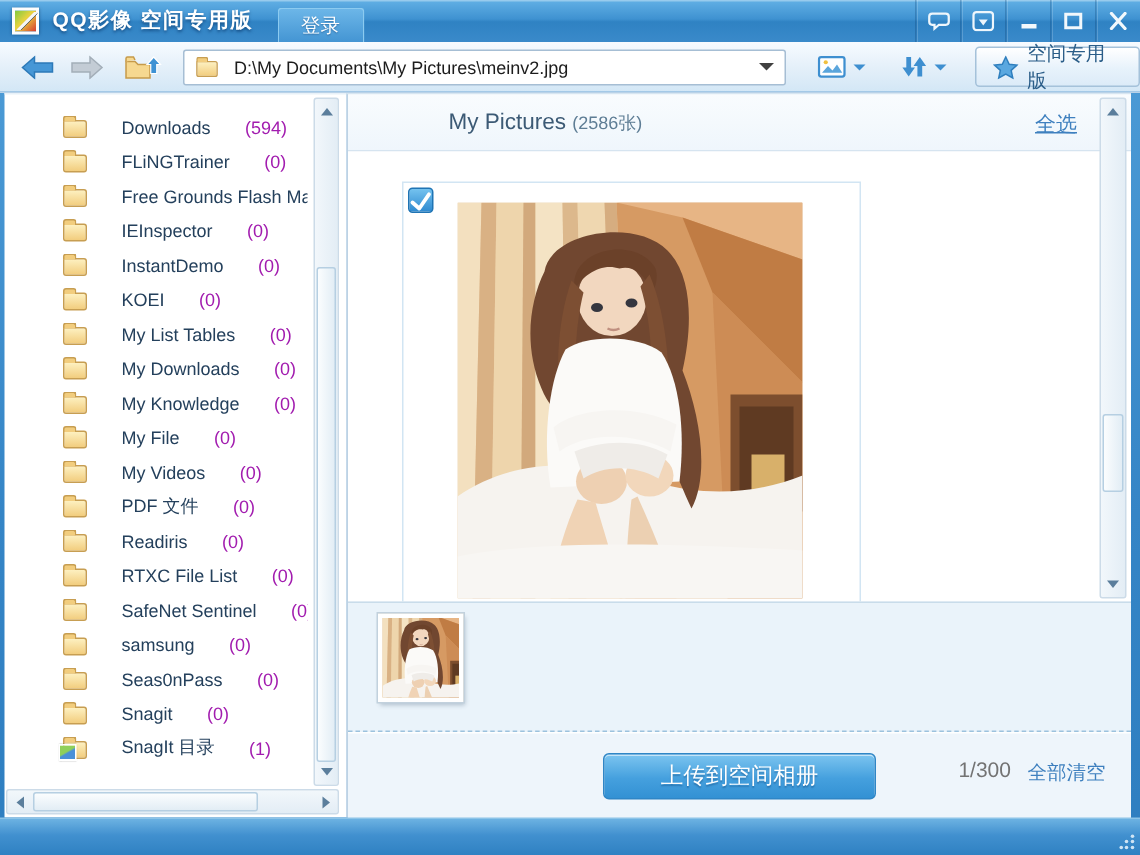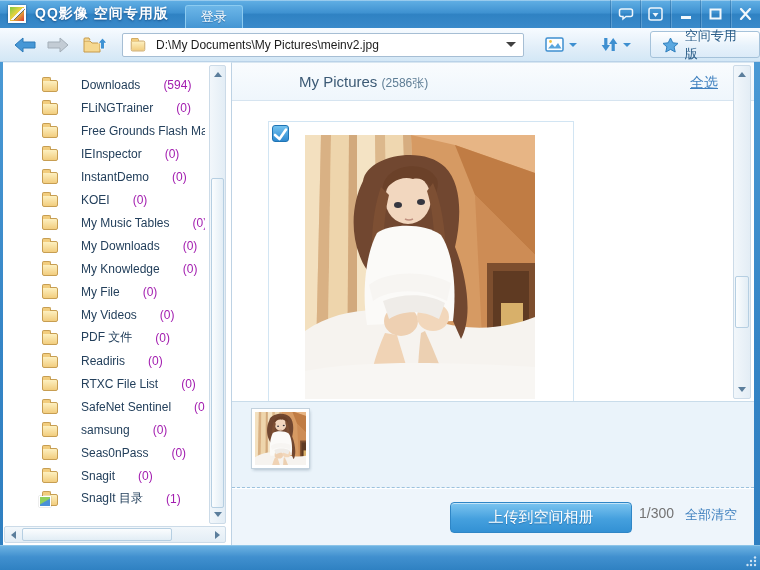--- a/index.html
+++ b/index.html
@@ -159,21 +159,21 @@
     border:3px solid #fff; outline:1px solid #c2d1dd; box-shadow:1px 2px 3px rgba(40,70,100,.3);
     background:#e8cba2; cursor:pointer;
   }
   .action-bar { position:absolute; left:0; right:0; top:426px; height:57px; background:#eef5fb; }
   .upload-btn {
     position:absolute; left:50%; transform:translateX(-50%); top:13px; width:182px; height:31px;
     display:flex; align-items:center; justify-content:center; cursor:pointer;
     background:linear-gradient(180deg,#7cc5f0,#45a0de 55%,#3391d4);
     border:1px solid #2f86c6; border-radius:4px;
     box-shadow:inset 0 1px 0 rgba(255,255,255,.55);
-    color:#fff; font-size:15px; text-shadow:0 1px 1px rgba(0,50,100,.35);margin-left:48px;
+    color:#fff; font-size:15px; text-shadow:0 1px 1px rgba(0,50,100,.35);
   }
   .upload-counter { position:absolute; right:80px; top:16px; font-size:14px; color:#737373; }
   .clear-all { position:absolute; right:17px; top:17px; font-size:13px; color:var(--accent,#3f80bf); cursor:pointer; }
 
   
   .statusbar {
     position:absolute; left:0; right:0; bottom:0; height:25px;
     background:linear-gradient(180deg,#6cb2e2,#4190cf 45%,#2f81c2);
     border-top:1px solid #8cc4e8;
   }
@@ -327,21 +327,21 @@
         <span>InstantDemo</span>
         <span class="tree-count">(0)</span>
       </div>
       <div class="tree-item">
         <span class="folder-ico"></span>
         <span>KOEI</span>
         <span class="tree-count">(0)</span>
       </div>
       <div class="tree-item">
         <span class="folder-ico"></span>
-        <span>My Music Tables</span>
+        <span>My List Tables</span>
         <span class="tree-count">(0)</span>
       </div>
       <div class="tree-item">
         <span class="folder-ico"></span>
         <span>My Downloads</span>
         <span class="tree-count">(0)</span>
       </div>
       <div class="tree-item">
         <span class="folder-ico"></span>
         <span>My Knowledge</span>

